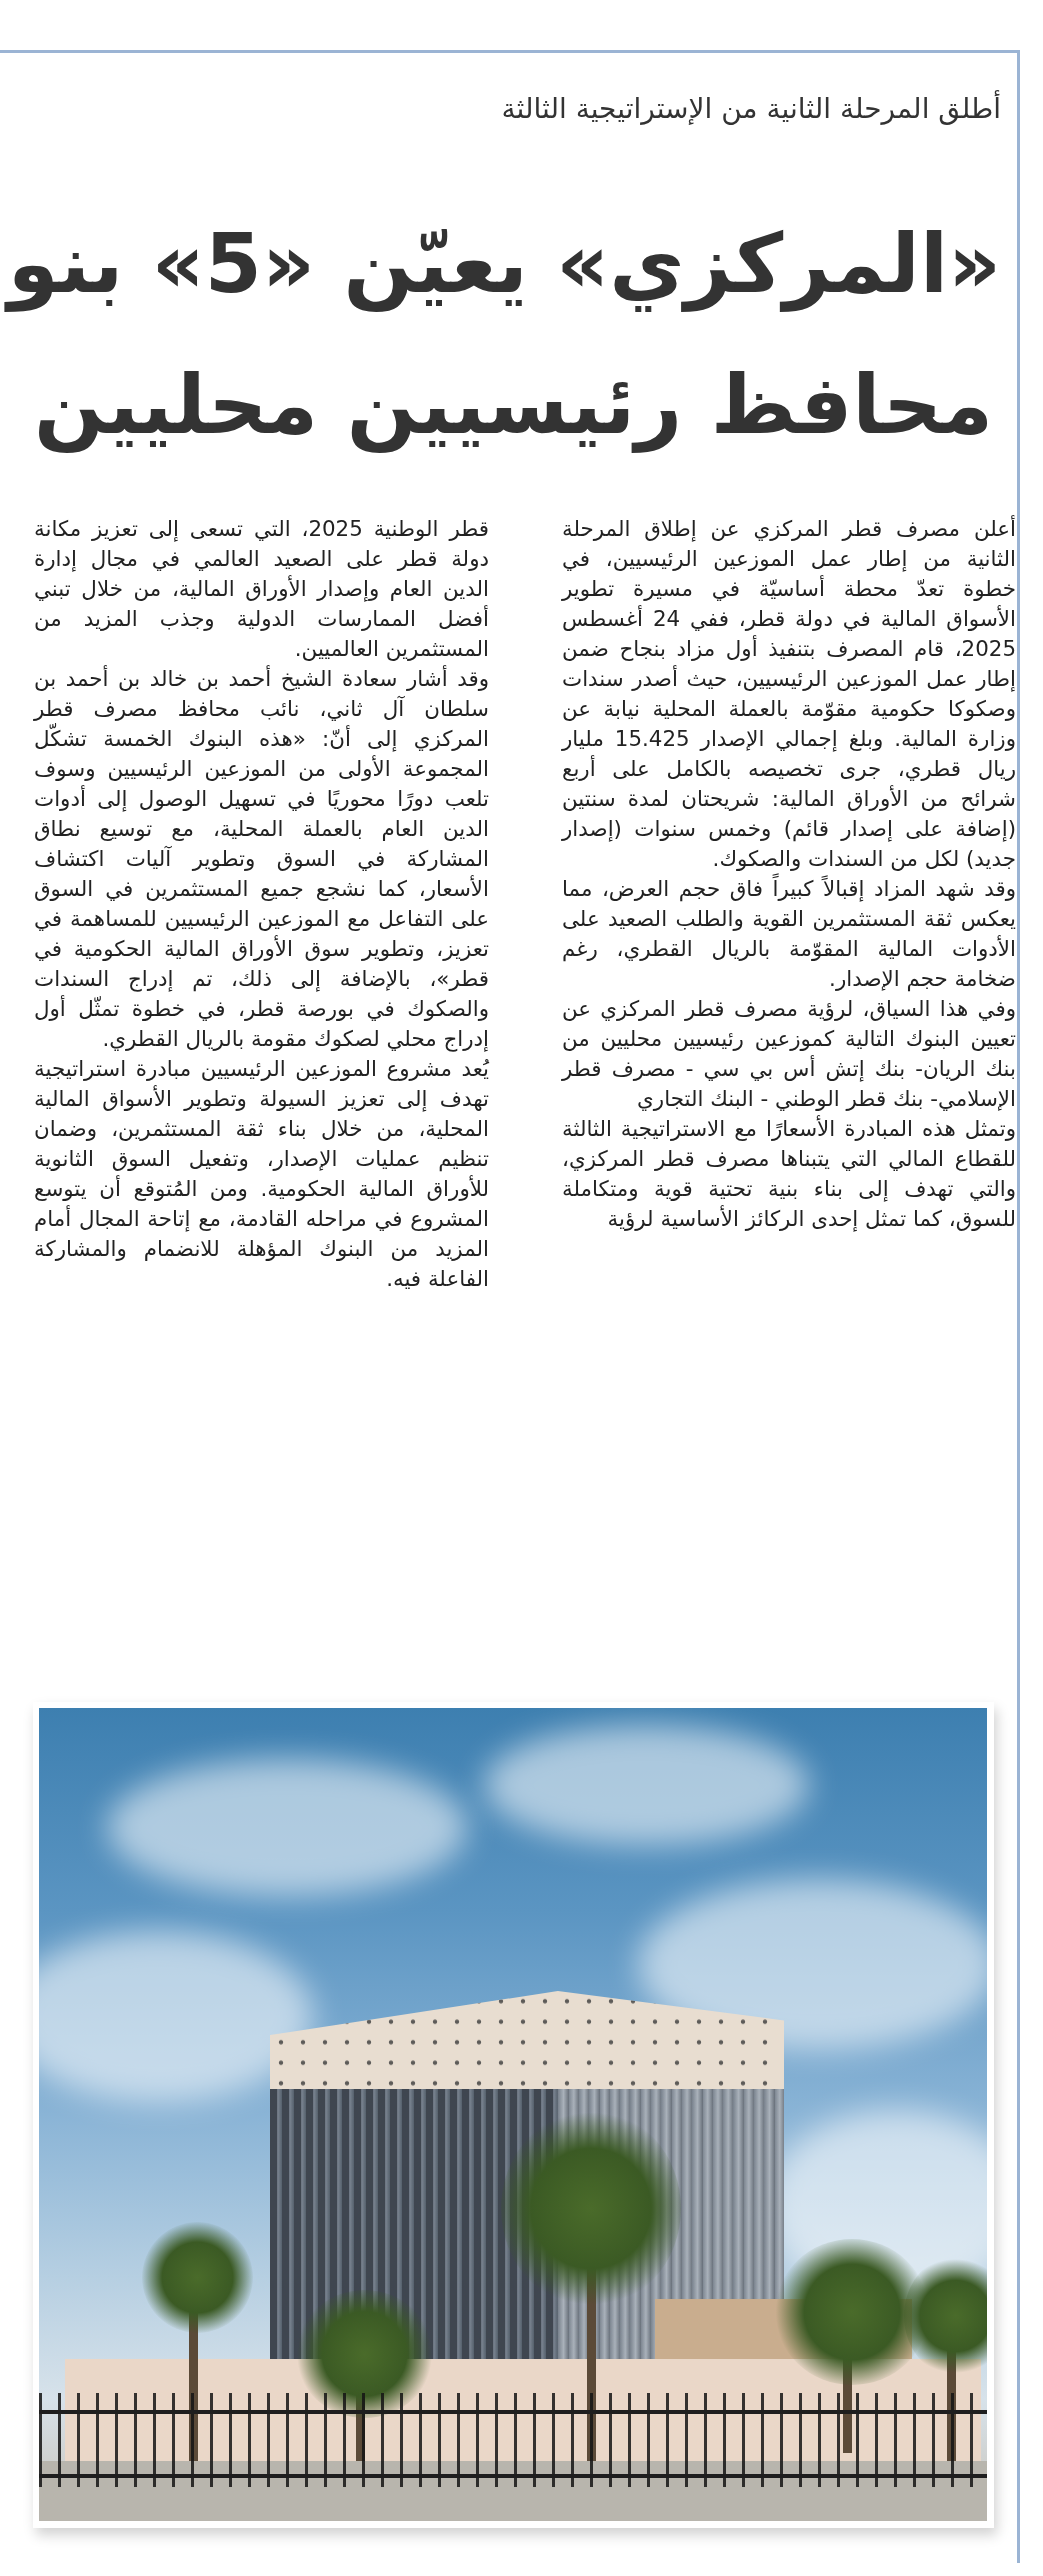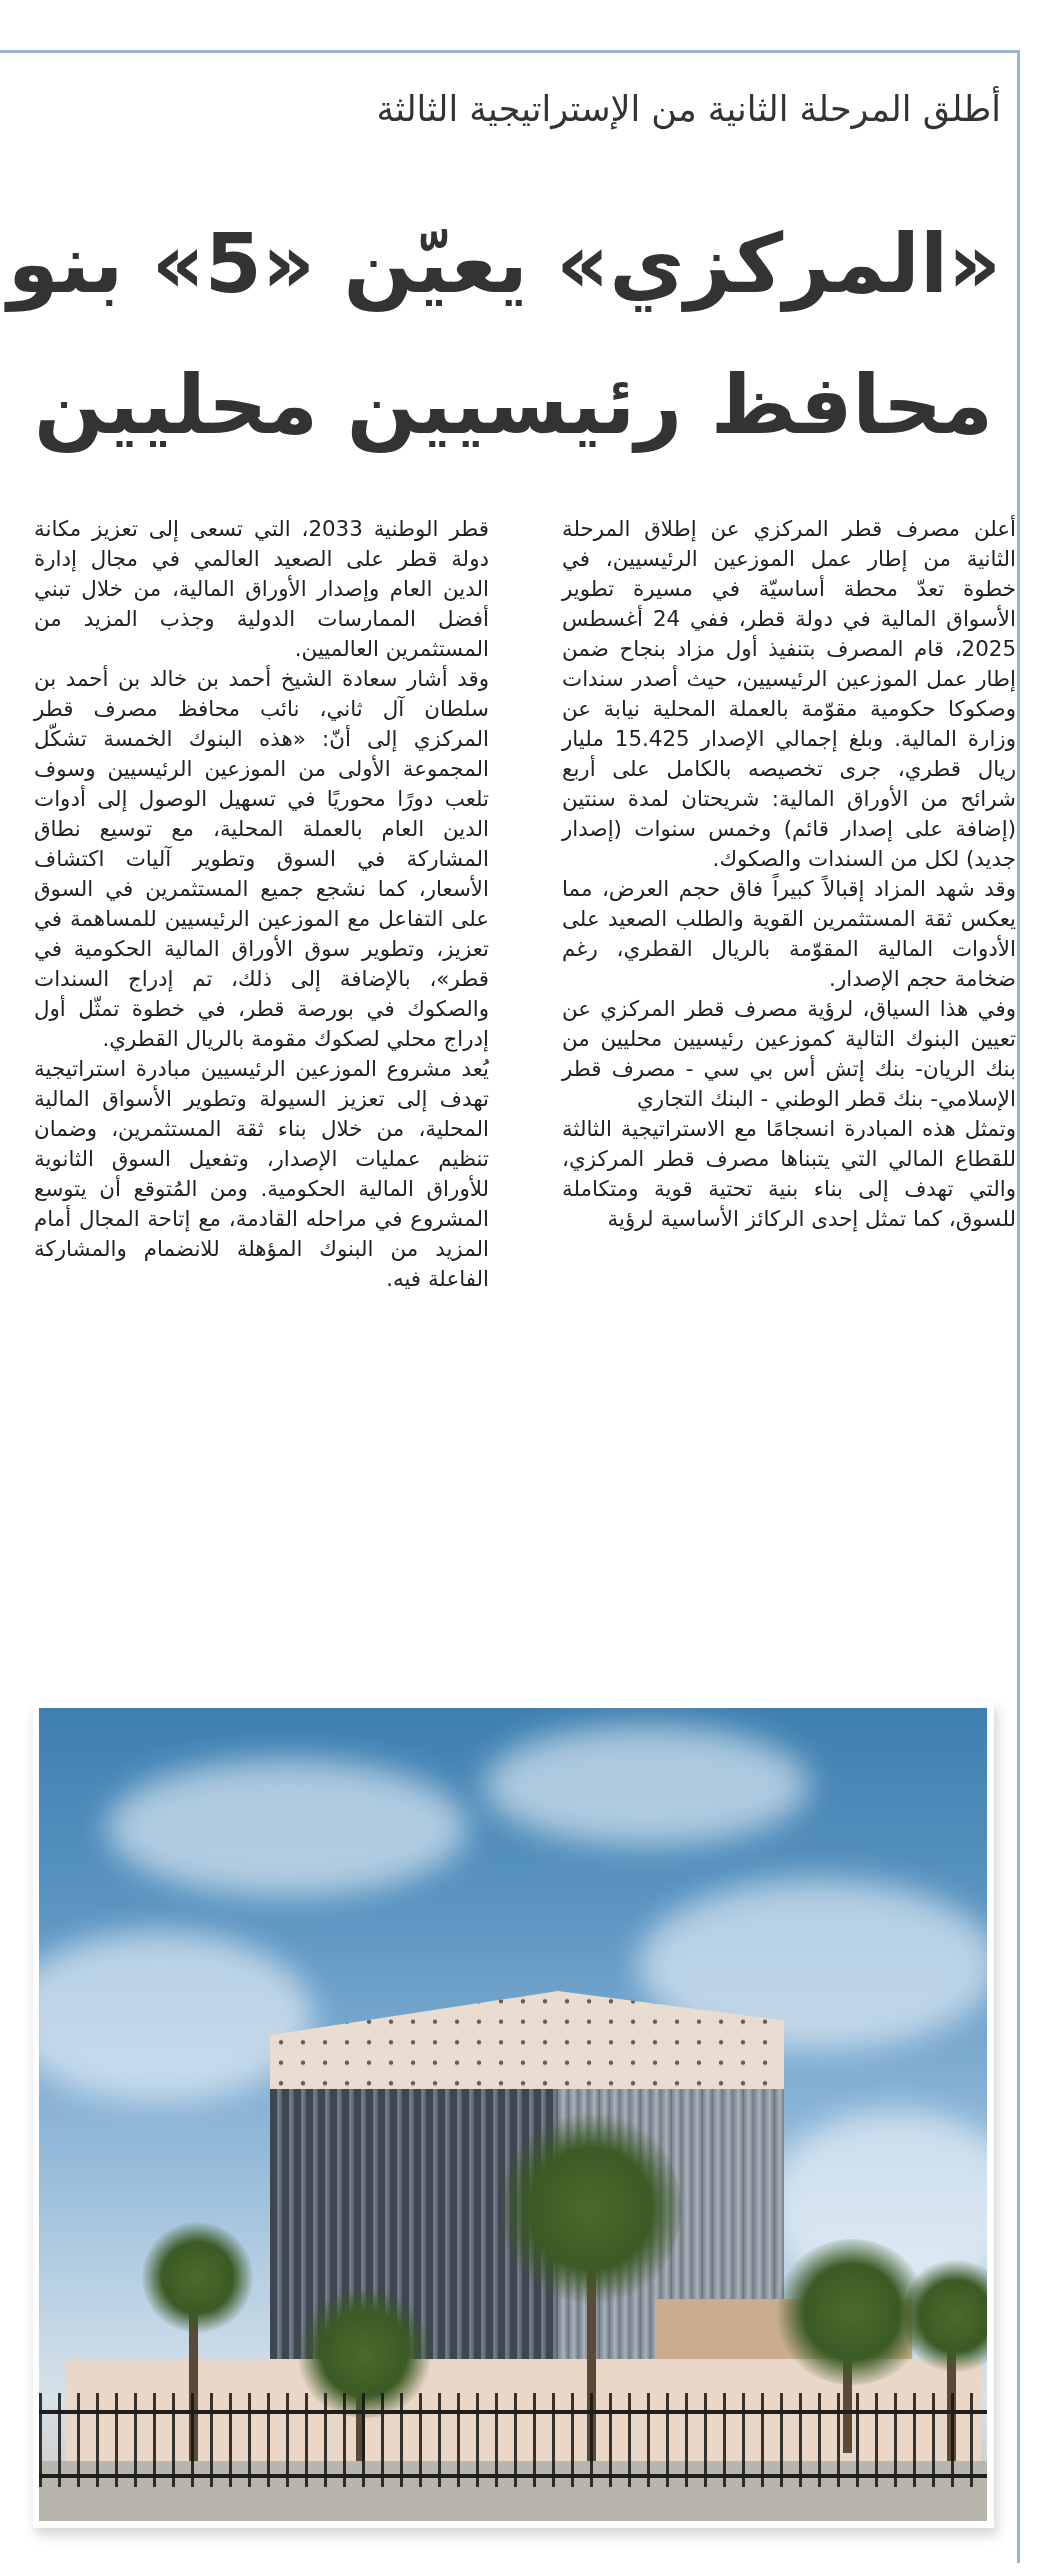--- a/index.html
+++ b/index.html
@@ -1,21 +1,21 @@
 <!DOCTYPE html>
 <html style="font-size:13.7px"><head>
 <meta charset="utf-8">
 <style>
   html, body { margin: 0; padding: 0; background: #ffffff; }
   body { width: 1044px; height: 2576px; position: relative; overflow: hidden;
          font-family: "DejaVu Sans", sans-serif; color: #2a2a2a; }
   .frame-top { position: absolute; left: 0; top: 50px; width: 1020px; height: 3.4px; background: #9bb4d4; }
   .frame-right { position: absolute; left: 1017px; top: 50px; width: 3.4px; height: 2513px; background: #9bb4d4; }
   .kicker { position: absolute; left: 26px; right: 43px; top: 79px; text-align: right; direction: rtl;
-            font-family: "DejaVu Sans", sans-serif; font-size: 35px; font-weight: normal; color: #333; letter-spacing: 0; line-height: 60px; }
+            font-family: "DejaVu Sans", sans-serif; font-size: 28px; font-weight: normal; color: #333; letter-spacing: 0; line-height: 60px; }
   .headline { position: absolute; left: 26px; right: 43px; top: 193px; text-align: center; direction: rtl;
               font-family: "DejaVu Sans", sans-serif; font-weight: bold; font-size: 82px; line-height: 141px; color: #333; }
   .headline div { white-space: nowrap; }
   .col { position: absolute; top: 514px; direction: rtl; text-align: justify; text-align-last: right;
          font-family: "DejaVu Sans", sans-serif; font-size: 21.4px; line-height: 30px; color: #222; }
   .col p { margin: 0; }
   .col-right { left: 562px; width: 454px; }
   .col-left { left: 34px; width: 455px; }
   .photo-wrap { position: absolute; left: 33px; top: 1702px; width: 961px; height: 826px; background: #fff;
                 box-shadow: 3.4px 6.8px 12px rgba(0,0,0,0.18); }
@@ -51,25 +51,25 @@
 
 <div class="headline">
   <div>«المركزي» يعيّن «5» بنوك</div>
   <div>محافظ رئيسيين محليين</div>
 </div>
 
 <div class="col col-right">
   <p>أعلن مصرف قطر المركزي عن إطلاق المرحلة الثانية من إطار عمل الموزعين الرئيسيين، في خطوة تعدّ محطة أساسيّة في مسيرة تطوير الأسواق المالية في دولة قطر، ففي 24 أغسطس 2025، قام المصرف بتنفيذ أول مزاد بنجاح ضمن إطار عمل الموزعين الرئيسيين، حيث أصدر سندات وصكوكا حكومية مقوّمة بالعملة المحلية نيابة عن وزارة المالية. وبلغ إجمالي الإصدار 15.425 مليار ريال قطري، جرى تخصيصه بالكامل على أربع شرائح من الأوراق المالية: شريحتان لمدة سنتين (إضافة على إصدار قائم) وخمس سنوات (إصدار جديد) لكل من السندات والصكوك.</p>
   <p>وقد شهد المزاد إقبالاً كبيراً فاق حجم العرض، مما يعكس ثقة المستثمرين القوية والطلب الصعيد على الأدوات المالية المقوّمة بالريال القطري، رغم ضخامة حجم الإصدار.</p>
   <p>وفي هذا السياق، لرؤية مصرف قطر المركزي عن تعيين البنوك التالية كموزعين رئيسيين محليين من بنك الريان- بنك إتش أس بي سي - مصرف قطر الإسلامي- بنك قطر الوطني - البنك التجاري</p>
-  <p>وتمثل هذه المبادرة انسجامًا مع الاستراتيجية الثالثة للقطاع المالي التي يتبناها مصرف قطر المركزي، والتي تهدف إلى بناء بنية تحتية قوية ومتكاملة للسوق، كما تمثل إحدى الركائز الأساسية لرؤية</p>
+  <p>وتمثل هذه المبادرة الأسعارًا مع الاستراتيجية الثالثة للقطاع المالي التي يتبناها مصرف قطر المركزي، والتي تهدف إلى بناء بنية تحتية قوية ومتكاملة للسوق، كما تمثل إحدى الركائز الأساسية لرؤية</p>
 </div>
 
 <div class="col col-left">
-  <p>قطر الوطنية 2033، التي تسعى إلى تعزيز مكانة دولة قطر على الصعيد العالمي في مجال إدارة الدين العام وإصدار الأوراق المالية، من خلال تبني أفضل الممارسات الدولية وجذب المزيد من المستثمرين العالميين.</p>
+  <p>قطر الوطنية 2025، التي تسعى إلى تعزيز مكانة دولة قطر على الصعيد العالمي في مجال إدارة الدين العام وإصدار الأوراق المالية، من خلال تبني أفضل الممارسات الدولية وجذب المزيد من المستثمرين العالميين.</p>
   <p>وقد أشار سعادة الشيخ أحمد بن خالد بن أحمد بن سلطان آل ثاني، نائب محافظ مصرف قطر المركزي إلى أنّ: «هذه البنوك الخمسة تشكّل المجموعة الأولى من الموزعين الرئيسيين وسوف تلعب دورًا محوريًا في تسهيل الوصول إلى أدوات الدين العام بالعملة المحلية، مع توسيع نطاق المشاركة في السوق وتطوير آليات اكتشاف الأسعار، كما نشجع جميع المستثمرين في السوق على التفاعل مع الموزعين الرئيسيين للمساهمة في تعزيز، وتطوير سوق الأوراق المالية الحكومية في قطر»، بالإضافة إلى ذلك، تم إدراج السندات والصكوك في بورصة قطر، في خطوة تمثّل أول إدراج محلي لصكوك مقومة بالريال القطري.</p>
   <p>يُعد مشروع الموزعين الرئيسيين مبادرة استراتيجية تهدف إلى تعزيز السيولة وتطوير الأسواق المالية المحلية، من خلال بناء ثقة المستثمرين، وضمان تنظيم عمليات الإصدار، وتفعيل السوق الثانوية للأوراق المالية الحكومية. ومن المُتوقع أن يتوسع المشروع في مراحله القادمة، مع إتاحة المجال أمام المزيد من البنوك المؤهلة للانضمام والمشاركة الفاعلة فيه.</p>
 </div>
 
 <div class="photo-wrap">
   <div class="photo" title="Qatar Central Bank headquarters building with palm trees and fence">
     <div class="cloud" style="left:68px;top:51px;width:360px;height:137px;"></div>
     <div class="cloud" style="left:445px;top:17px;width:325px;height:120px;"></div>
     <div class="cloud" style="left:599px;top:171px;width:360px;height:171px;"></div>
     <div class="cloud" style="left:-34px;top:223px;width:308px;height:171px;"></div>

